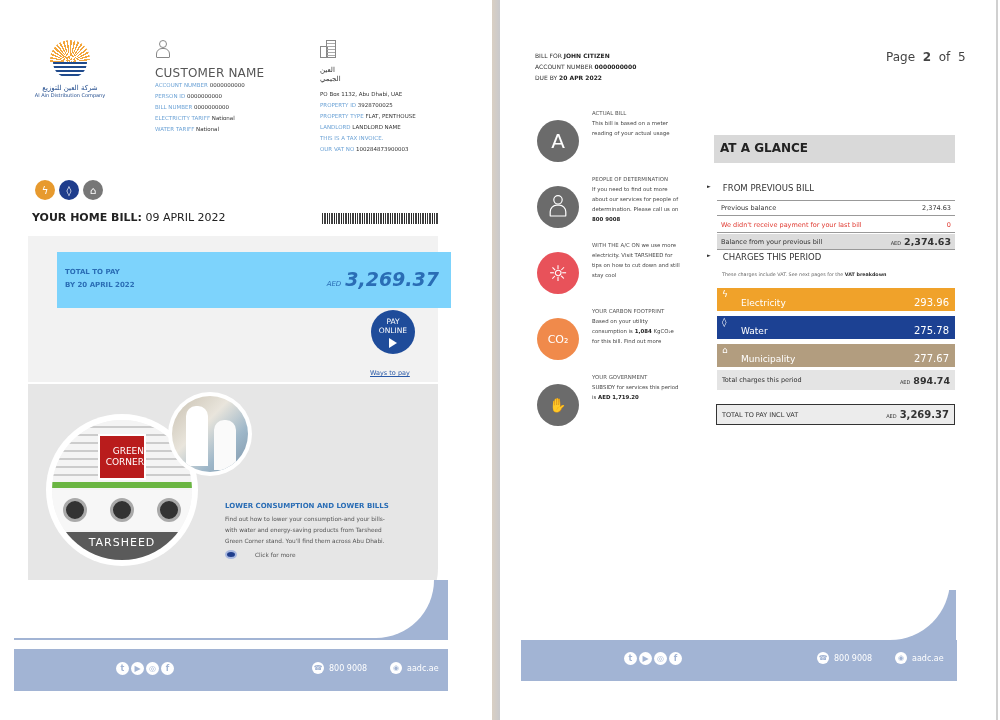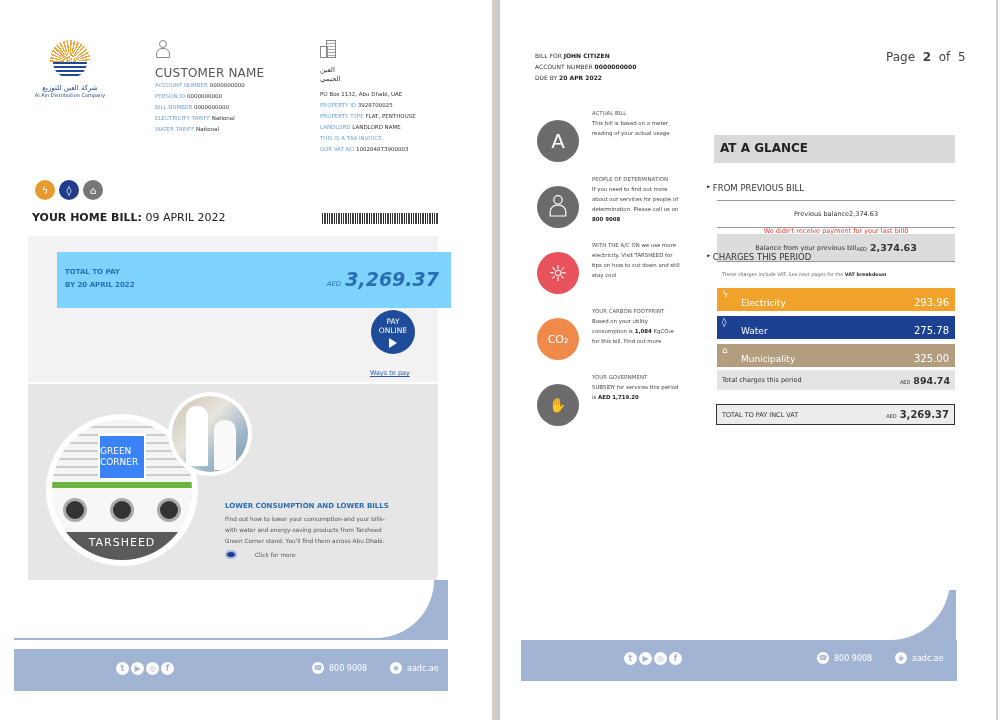--- a/index.html
+++ b/index.html
@@ -50,21 +50,21 @@
   .missed .t { font-size: 6.5px; color: #e0463a; margin-bottom: 3px; }
   .missed .p { font-size: 5.8px; color: #555; line-height: 11px; }
   .pay-online { position: absolute; left: 343px; top: 74px; width: 44px; height: 44px; border-radius: 50%; background: #1f4c9a; color: #fff; text-align: center; font-size: 7.5px; line-height: 9px; padding-top: 7px; }
   .pay-online .play { width: 0; height: 0; border-left: 8px solid #fff; border-top: 5px solid transparent; border-bottom: 5px solid transparent; margin: 3px auto 0; }
   .ways { position: absolute; left: 342px; top: 133px; font-size: 6.5px; color: #2a5aa8; text-decoration: underline; }
 
   .promo { position: absolute; left: 28px; top: 384px; width: 410px; height: 244px; background: #e6e6e6; border-radius: 0 0 60px 0; }
   .promo-circle { position: absolute; left: 18px; top: 30px; width: 152px; height: 152px; border-radius: 50%; background: #fff; overflow: hidden; }
   .promo-circle .inner { position: absolute; left: 6px; top: 6px; width: 140px; height: 140px; border-radius: 50%; overflow: hidden; background: #f4f4f4; }
   .gc-top { position: absolute; left: 0; top: 0; width: 140px; height: 58px; background: repeating-linear-gradient(to bottom, #f4f4f4 0 6px, #ccc 6px 8px); }
-  .gc-sign { position: absolute; left: 46px; top: 14px; width: 48px; height: 46px; background: #3b82f6; color: #fff; text-align: left; font-size: 9px; line-height: 11px; padding-top: 10px; border: 2px solid #fff; }
+  .gc-sign { position: absolute; left: 46px; top: 14px; width: 48px; height: 46px; background: #b91c1c; color: #fff; text-align: right; font-size: 9px; line-height: 11px; padding-top: 10px; border: 2px solid #fff; }
   .gc-bar { position: absolute; left: 0; top: 62px; width: 140px; height: 6px; background: #6ab542; }
   .washers { position: absolute; left: 0; top: 70px; width: 140px; height: 40px; display: flex; justify-content: space-around; align-items: center; background: #f7f7f7; }
   .drum { width: 24px; height: 24px; border-radius: 50%; background: #333; border: 3px solid #aaa; }
   .tarsheed { position: absolute; left: 0; top: 112px; width: 140px; height: 28px; background: #5a5a5a; color: #fff; font-size: 11px; text-align: center; line-height: 22px; letter-spacing: 1px; }
   .photo-circle { position: absolute; left: 140px; top: 8px; width: 84px; height: 84px; border-radius: 50%; background: #fff; }
   .photo-circle .ph { position: absolute; left: 4px; top: 4px; width: 76px; height: 76px; border-radius: 50%; background: linear-gradient(135deg, #c8c0b0 0%, #e9e5dc 40%, #9eb7c9 70%, #7d94a8 100%); overflow: hidden; }
   .photo-circle .ph .f1 { position: absolute; left: 14px; top: 10px; width: 22px; height: 60px; background: #fff; border-radius: 10px 10px 0 0; }
   .photo-circle .ph .f2 { position: absolute; left: 42px; top: 24px; width: 22px; height: 50px; background: #fafafa; border-radius: 10px 10px 0 0; }
   .promo-text { position: absolute; left: 197px; top: 118px; width: 170px; }
   .promo-text .t { font-size: 7px; color: #2a6db5; font-weight: bold; margin-bottom: 4px; }
@@ -88,23 +88,23 @@
   .page-no b { font-weight: bold; }
 
   .info-list { position: absolute; left: 37px; top: 108px; width: 150px; }
   .info { position: relative; height: 66px; }
   .info .circ { position: absolute; left: 0; top: 12px; width: 42px; height: 42px; border-radius: 50%; display: flex; align-items: center; justify-content: center; color: #fff; }
   .info .txt { position: absolute; left: 55px; top: 0; width: 90px; font-size: 5.4px; color: #444; line-height: 10px; }
   .info .txt .h { text-transform: uppercase; color: #555; }
   .info .txt b { font-weight: bold; color: #222; }
 
   .glance { position: absolute; left: 214px; top: 135px; width: 241px; height: 28px; background: #d9d9d9; font-size: 12px; font-weight: bold; color: #222; padding: 6px 0 0 6px; }
-  .sec-head { position: absolute; left: 207px; font-size: 8.5px; color: #333; display: flex; gap: 2px; align-items: flex-start; }
+  .sec-head { position: absolute; left: 207px; font-size: 8.5px; color: #333; display: flex; gap: 12px; align-items: flex-start; }
   .sec-head .bul { font-size: 5px; }
-  .row { position: absolute; left: 217px; width: 238px; height: 28px; font-size: 6.5px; color: #333; display: flex; justify-content: center; align-items: center; padding: 0 4px; border-bottom: 1px solid #999; }
+  .row { position: absolute; left: 217px; width: 238px; height: 16px; font-size: 6.5px; color: #333; display: flex; justify-content: space-between; align-items: center; padding: 0 4px; border-bottom: 1px solid #999; }
   .row.red { color: #e03b32; }
   .row.grey { background: #dcdcdc; }
   .row .v b { font-size: 9.5px; font-weight: bold; }
   .row .v .cur { font-size: 5px; margin-right: 3px; }
   .vat-note { position: absolute; left: 222px; top: 272px; font-size: 4.8px; color: #666; }
   .vat-note b { font-weight: bold; color: #333; }
   .charge { position: absolute; left: 217px; width: 238px; height: 23px; color: #fff; font-size: 9px; padding: 0 5px; }
   .charge .ic { position: absolute; left: 5px; top: 1px; font-size: 9px; }
   .charge .lbl { position: absolute; left: 24px; bottom: 3px; }
   .charge .val { position: absolute; right: 6px; bottom: 3px; font-size: 10px; }
@@ -316,21 +316,21 @@
       <span class="val">293.96</span>
     </div>
     <div class="charge water">
       <span class="ic">◊</span>
       <span class="lbl">Water</span>
       <span class="val">275.78</span>
     </div>
     <div class="charge muni">
       <span class="ic">⌂</span>
       <span class="lbl">Municipality</span>
-      <span class="val">325.00</span>
+      <span class="val">277.67</span>
     </div>
 
     <div class="total-charges">
         <span>Total charges this period</span>
         <span><span class="cur">AED</span><b>894.74</b></span>
       </div>
     <div class="total-vat">
         <span>TOTAL  TO PAY INCL VAT</span>
         <span><span class="cur">AED</span><b>3,269.37</b></span>
       </div>

